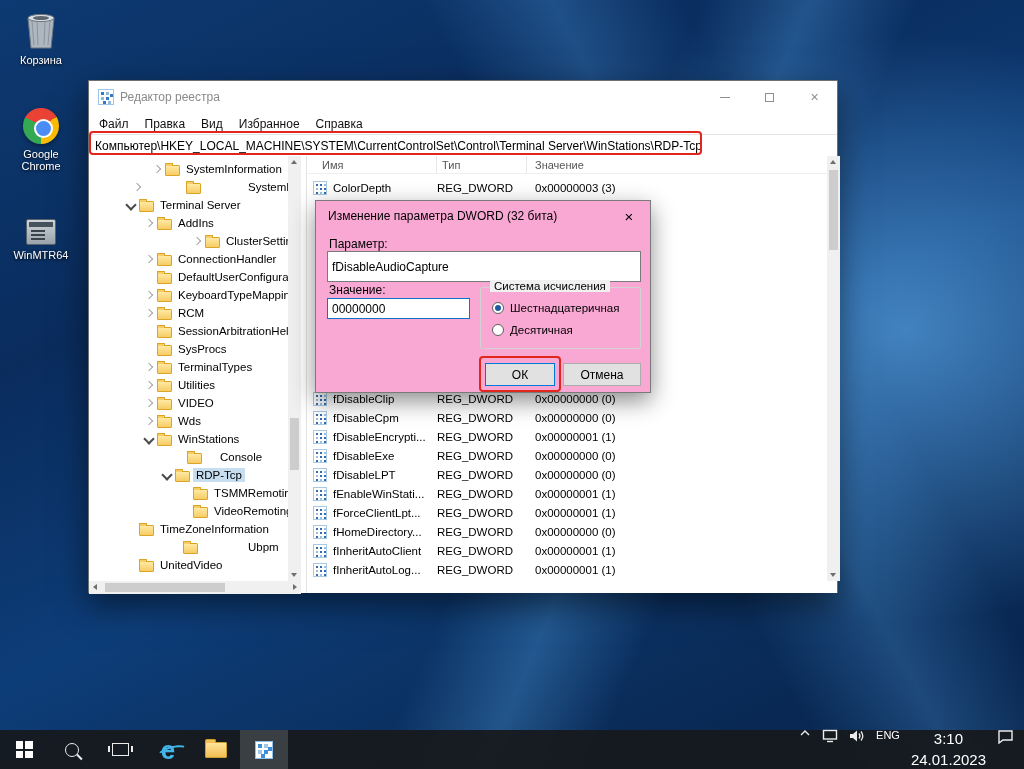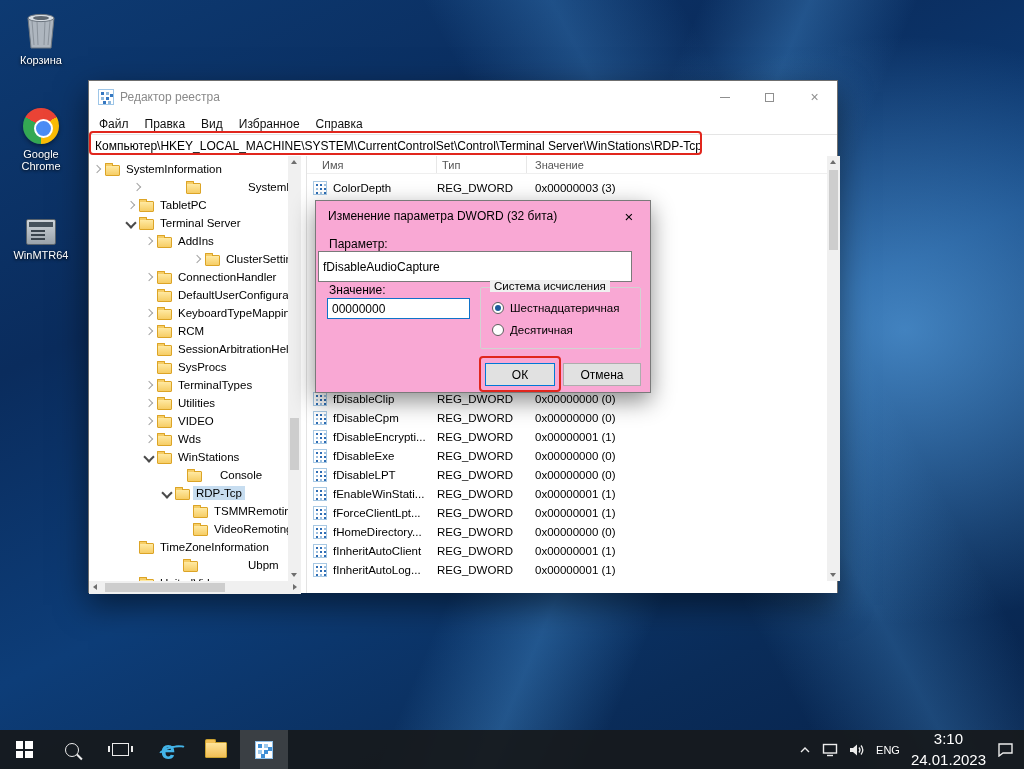--- a/index.html
+++ b/index.html
@@ -85,21 +85,21 @@
   .rtype{width:90px;overflow:hidden;flex:0 0 90px}
   .rvalue{flex:1;overflow:hidden;padding-left:8px}
   
   .dlg{position:absolute;left:315px;top:200px;width:336px;height:193px;background:#f9a8d4;
     border:1px solid #7a7a7a;box-shadow:0 8px 22px rgba(0,0,0,.45);z-index:30;font-size:12px}
   .dlg-tbar{height:30px;display:flex;align-items:center}
   .dlg-ttl{flex:1;padding-left:12px;color:#000}
   .dlg-x{width:42px;height:100%;display:flex;align-items:center;justify-content:center;font-size:15px;color:#000}
   .dlg-lbl{position:absolute;left:13px;color:#000}
   .dlg-input{position:absolute;border:1px solid #7a7a7a;background:#fff;font:12px "Liberation Sans",sans-serif;padding:0 4px;color:#000}
-  #param-field{left:2px;top:50px;width:314px;height:31px}
+  #param-field{left:11px;top:50px;width:314px;height:31px}
   #value-field{left:11px;top:97px;width:143px;height:21px;border-color:#0f72c9}
   .gbox{position:absolute;left:164px;top:86px;width:161px;height:62px;border:1px solid #d2d2d2;border-radius:2px}
   .gleg{position:absolute;left:9px;top:-8px;background:#f0f0f0;padding:0 4px;font-size:11.5px}
   .ritem{position:absolute;left:11px;display:flex;align-items:center;font-size:11.5px}
   .radio{width:12px;height:12px;border:1px solid #5d5d5d;border-radius:50%;background:#fff;margin-right:6px;position:relative}
   .radio.on::after{content:"";position:absolute;left:2px;top:2px;width:6px;height:6px;border-radius:50%;background:#1c5a9c}
   .dbtn{position:absolute;top:162px;height:23px;background:#e1e1e1;border:1px solid #adadad;
     font:12px "Liberation Sans",sans-serif;color:#000;display:flex;align-items:center;justify-content:center}
   #ok-btn{left:169px;width:70px;border:1px solid #0078d7}
   #cancel-btn{left:247px;width:78px}
@@ -119,21 +119,21 @@
   .tvicon::before{content:"";position:absolute;left:-5px;top:2px;width:2px;height:6px;background:#ececec}
   .tvicon::after{content:"";position:absolute;right:-5px;top:2px;width:2px;height:6px;background:#ececec}
   .eicon{font:bold 26px "Liberation Sans",sans-serif;color:#43b4e8;position:relative;line-height:1}
   .eicon::after{content:"";position:absolute;left:-4px;top:9px;width:28px;height:11px;border:2px solid #43b4e8;
     border-color:#43b4e8 transparent transparent transparent;border-radius:50%;transform:rotate(-14deg)}
   .fldicon{width:22px;height:16px;background:linear-gradient(#ffe39a,#f2bf55);border:1px solid #caa12f;border-radius:1px;position:relative}
   .fldicon::before{content:"";position:absolute;left:-1px;top:-4px;width:9px;height:3px;background:#f2bf55;border:1px solid #caa12f;border-bottom:none;border-radius:2px 2px 0 0}
   .regicon{width:18px;height:18px;position:relative;background:#fff;border:1px solid #8fc0ea}
   .regicon::before{content:"";position:absolute;left:2px;top:2px;width:4px;height:4px;background:#3f8fd6;
     box-shadow:6px 0 0 #9cc9ee,0 6px 0 #9cc9ee,6px 6px 0 #3f8fd6,10px 3px 0 #3f8fd6,3px 10px 0 #3f8fd6}
-  .tray{margin-left:auto;display:flex;align-items:center;gap:11px;padding-right:10px;color:#fff}
+  .tray{margin-left:auto;display:flex;gap:11px;padding-right:10px;color:#fff}
   .tray svg{display:block}
   .lang{font-size:11px}
   .clock{font-size:15px;text-align:center;line-height:1.35}
   .dlabel{display:block}
 </style>
 </head>
 <body>
 
 <div class="dicon" style="top:8px">
   <div class="art">
@@ -182,34 +182,29 @@
     <span class="mitem">Избранное</span>
     <span class="mitem">Справка</span>
   </div>
   <div class="addr">
     <input readonly="" value="Компьютер\HKEY_LOCAL_MACHINE\SYSTEM\CurrentControlSet\Control\Terminal Server\WinStations\RDP-Tcp" style="">
   </div>
 
   <div class="mainarea">
 
     <div class="tree">
-        <div class="titem" style="">
+        <div class="titem" style="padding-left: 34px; margin-left: 26px;">
     <span class="chev collapsed"></span>
     <span class="folder"></span>
     <span class="tlabel">SystemInformation</span>
   </div>
         <div class="titem" style="padding-left: 40px; gap: 41px;">
     <span class="chev collapsed"></span>
     <span class="folder"></span>
     <span class="tlabel">SystemResources</span>
-  </div>
-        <div class="titem" style="padding-left: 34px;">
-    <span class="chev collapsed"></span>
-    <span class="folder"></span>
-    <span class="tlabel">TabletPC</span>
   </div>
         <div class="titem" style="padding-left: 34px;">
     <span class="chev expanded"></span>
     <span class="folder"></span>
     <span class="tlabel">Terminal Server</span>
   </div>
         <div class="titem" style="padding-left: 52px;">
     <span class="chev collapsed"></span>
     <span class="folder"></span>
     <span class="tlabel">AddIns</span>

